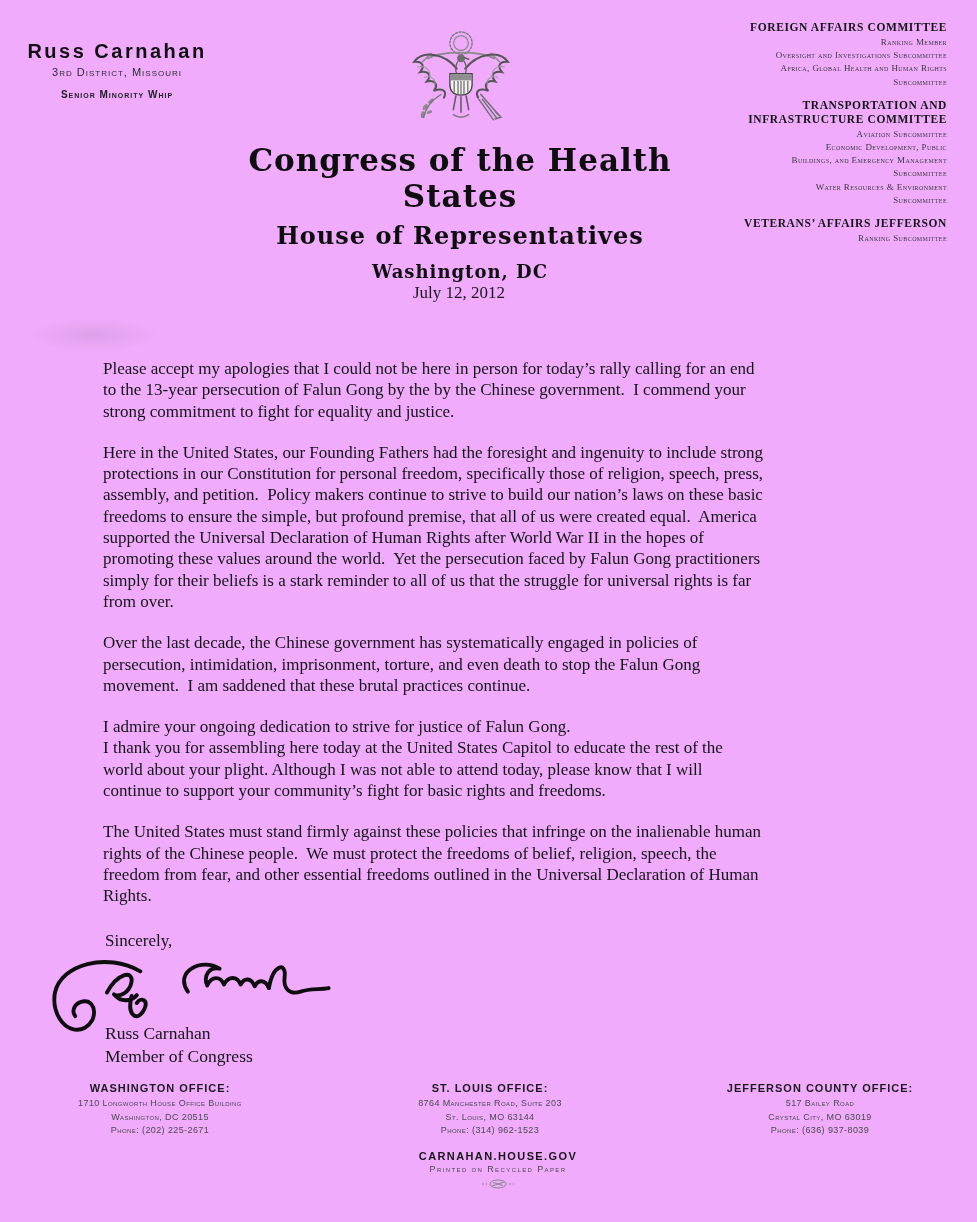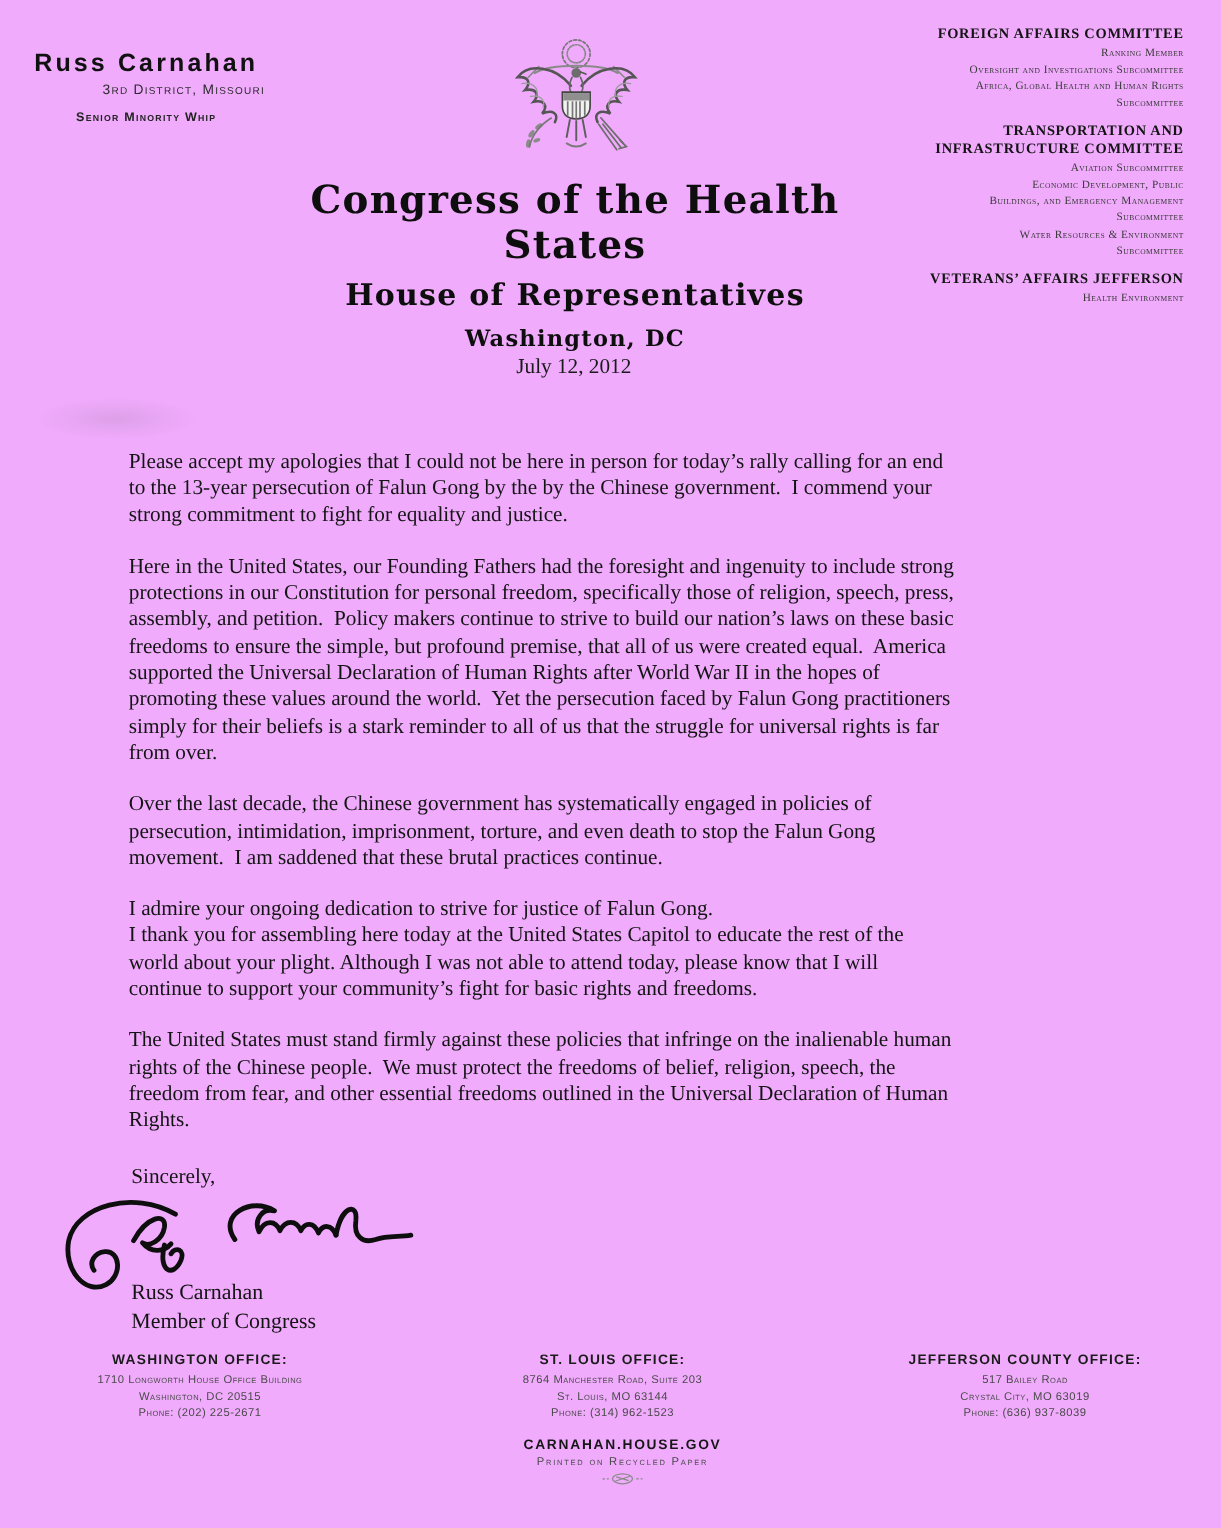--- a/index.html
+++ b/index.html
@@ -6,21 +6,21 @@
   .page {
     position:relative; width:977px; height:1222px; margin:0 auto;
     background:#f0abfc; overflow:hidden; color:#161616;
     font-family:"Liberation Serif", serif;
   }
 
   
   .member-block { position:absolute; left:22px; top:40px; width:190px; text-align:center;
     font-family:"Liberation Sans", sans-serif; }
   .member-name { font-size:20px; font-weight:bold; letter-spacing:2.5px; color:#111; }
-  .member-district { font-size:11px; font-variant:small-caps; letter-spacing:1px; color:#2c2c2c; margin-top:3px;text-align:right; }
+  .member-district { font-size:11px; font-variant:small-caps; letter-spacing:1px; color:#2c2c2c; margin-top:3px; }
   .member-role { font-size:10px; font-weight:bold; font-variant:small-caps; letter-spacing:1px; color:#222; margin-top:11px; }
 
   
   .seal { position:absolute; left:397px; top:26px; width:128px; height:116px; }
   .masthead { position:absolute; left:190px; top:142px; width:540px; text-align:center; }
   .masthead-l1 { font-family:"DejaVu Serif", serif; font-weight:bold; font-size:31px; letter-spacing:1px; color:#0e0e0e; }
   .masthead-l2 { font-family:"DejaVu Serif", serif; font-weight:bold; font-size:24px; letter-spacing:1px; color:#0e0e0e; margin-top:7px; }
   .masthead-l3 { font-family:"DejaVu Serif", serif; font-weight:bold; font-size:18px; letter-spacing:1px; color:#0e0e0e; margin-top:11px; }
 
   
@@ -144,21 +144,21 @@
         <div class="committee-details">Aviation Subcommittee
 Economic Development, Public
 Buildings, and Emergency Management
 Subcommittee
 Water Resources &amp; Environment
 Subcommittee</div>
       </div>
 
       <div class="committee">
         <div class="committee-title">VETERANS’ AFFAIRS JEFFERSON</div>
-        <div class="committee-details">Health Environment</div>
+        <div class="committee-details">Ranking Subcommittee</div>
       </div>
     </div>
 
   <div class="date-line">July 12, 2012</div>
 
   <div class="smudge"></div>
 
   <div class="letter-body">
 
       <p class="para">Please accept my apologies that I could not be here in person for today’s rally calling for an end

